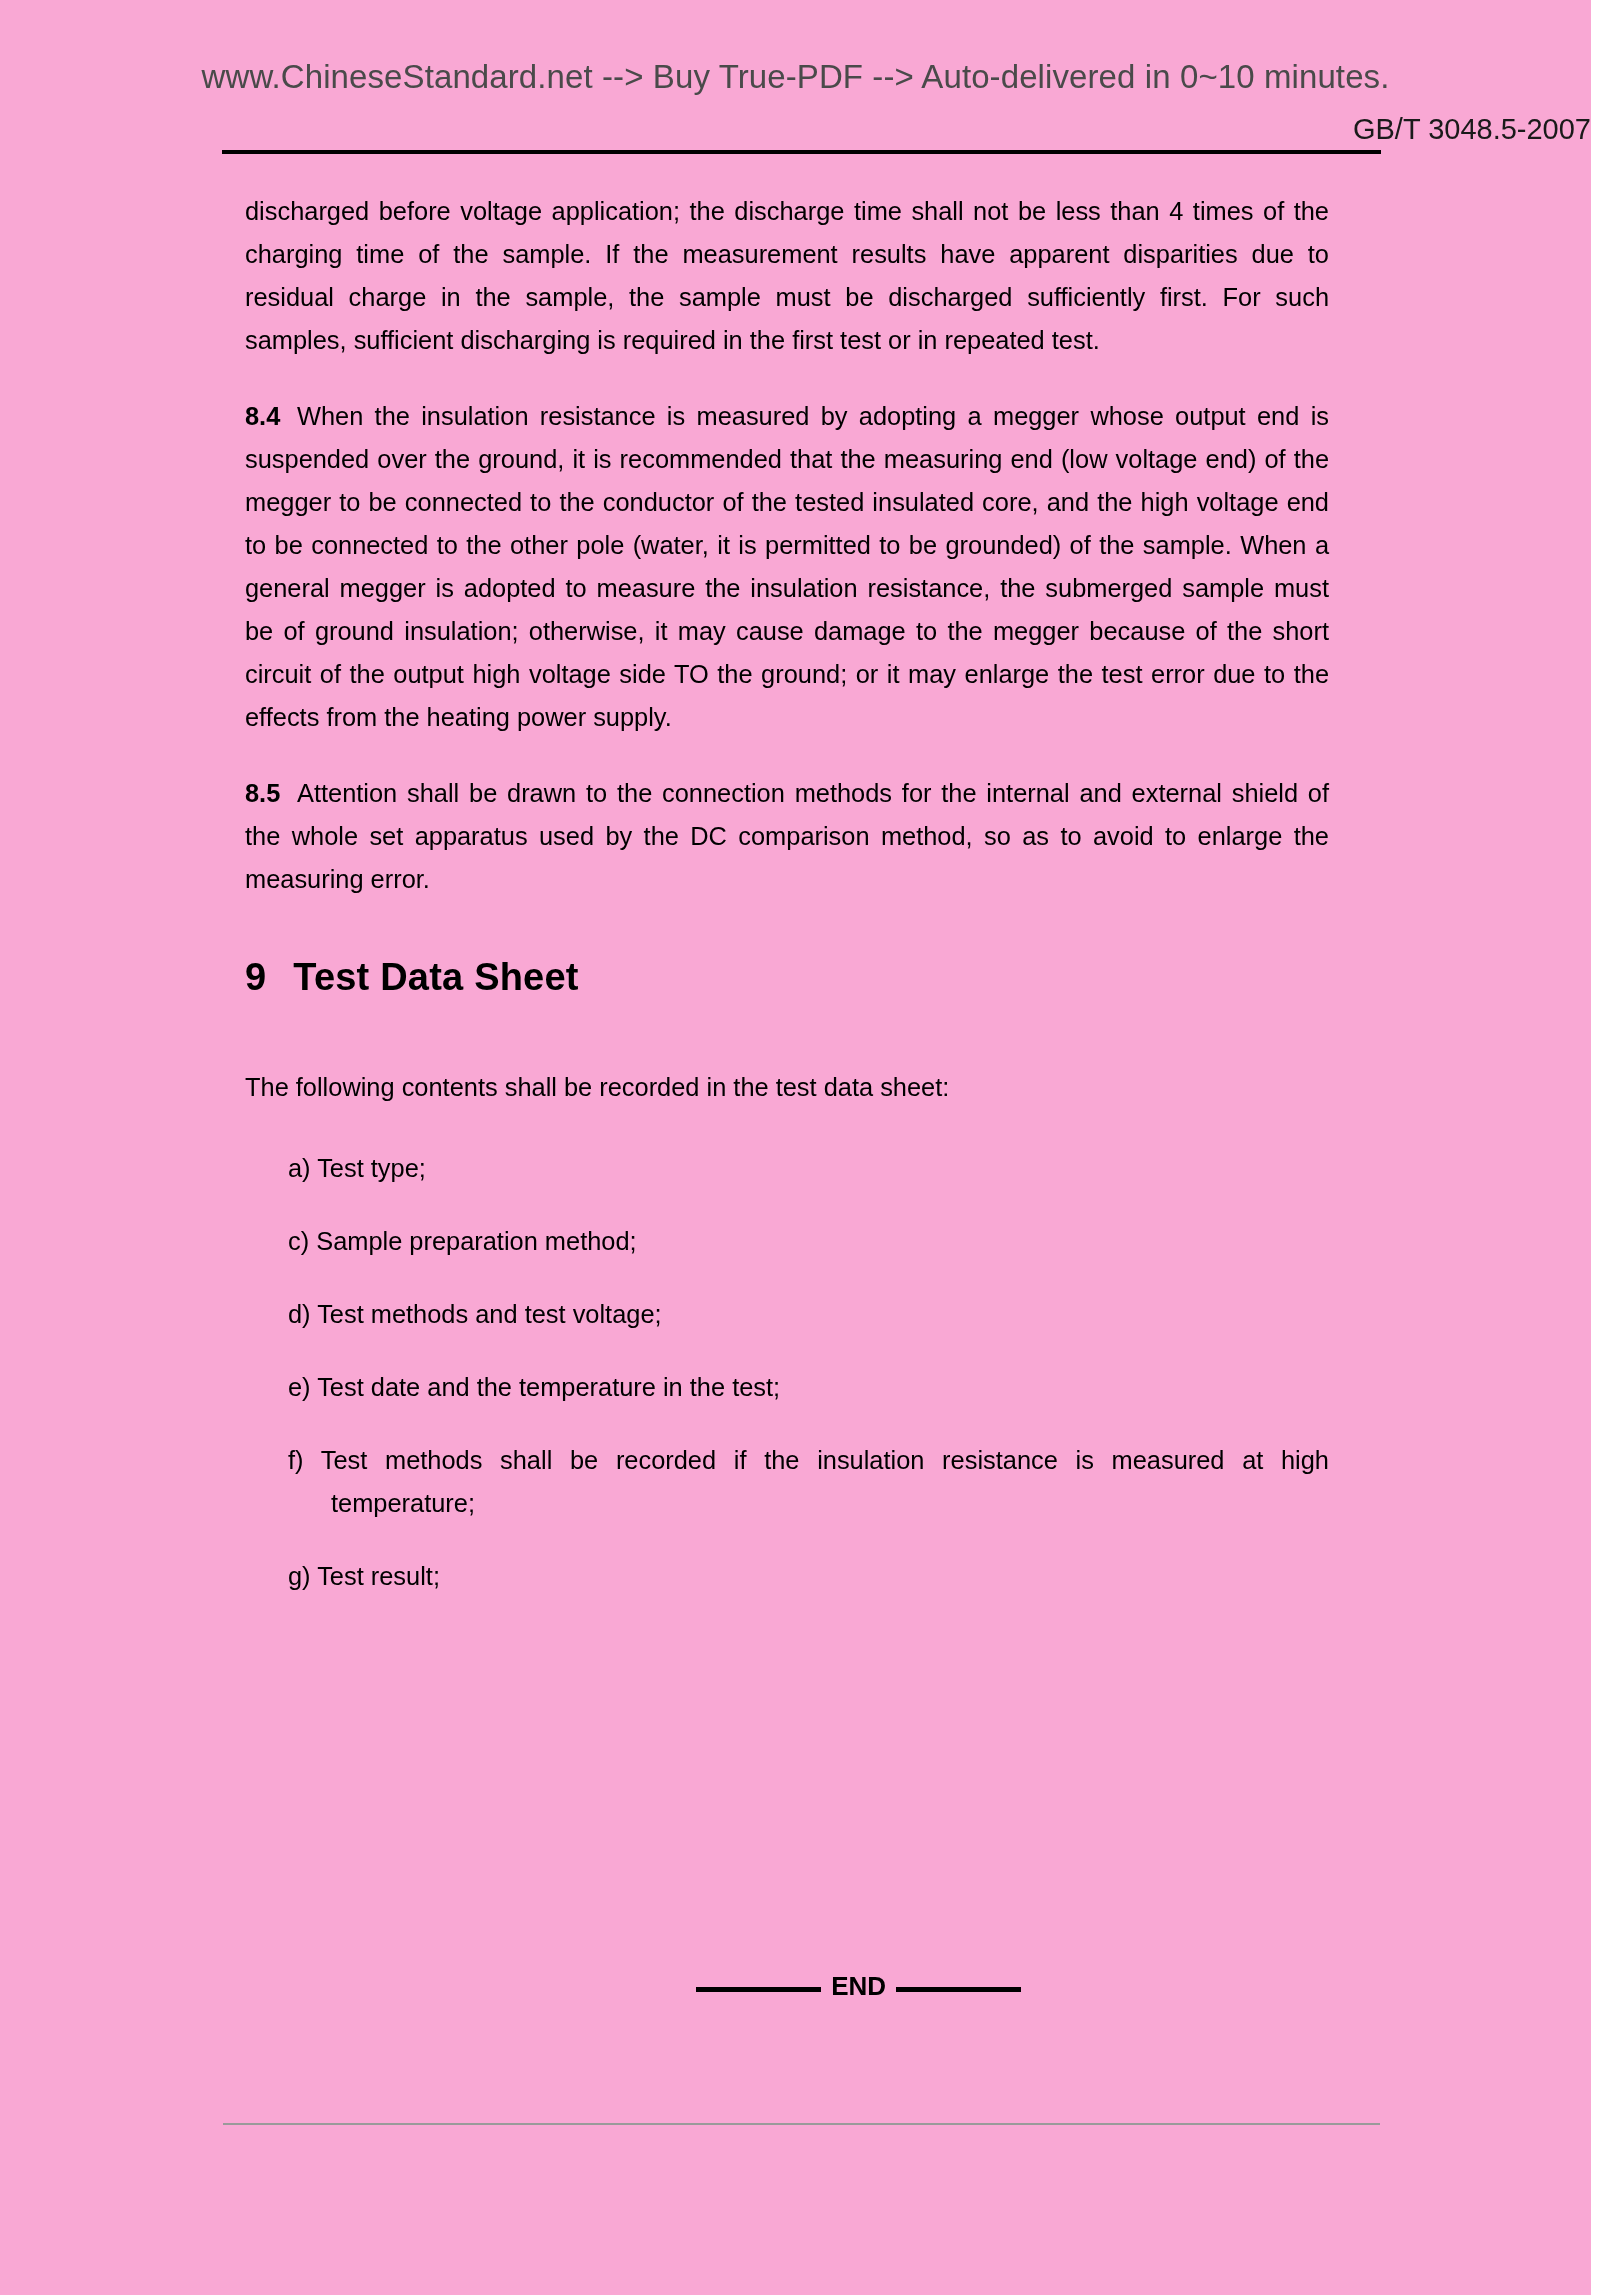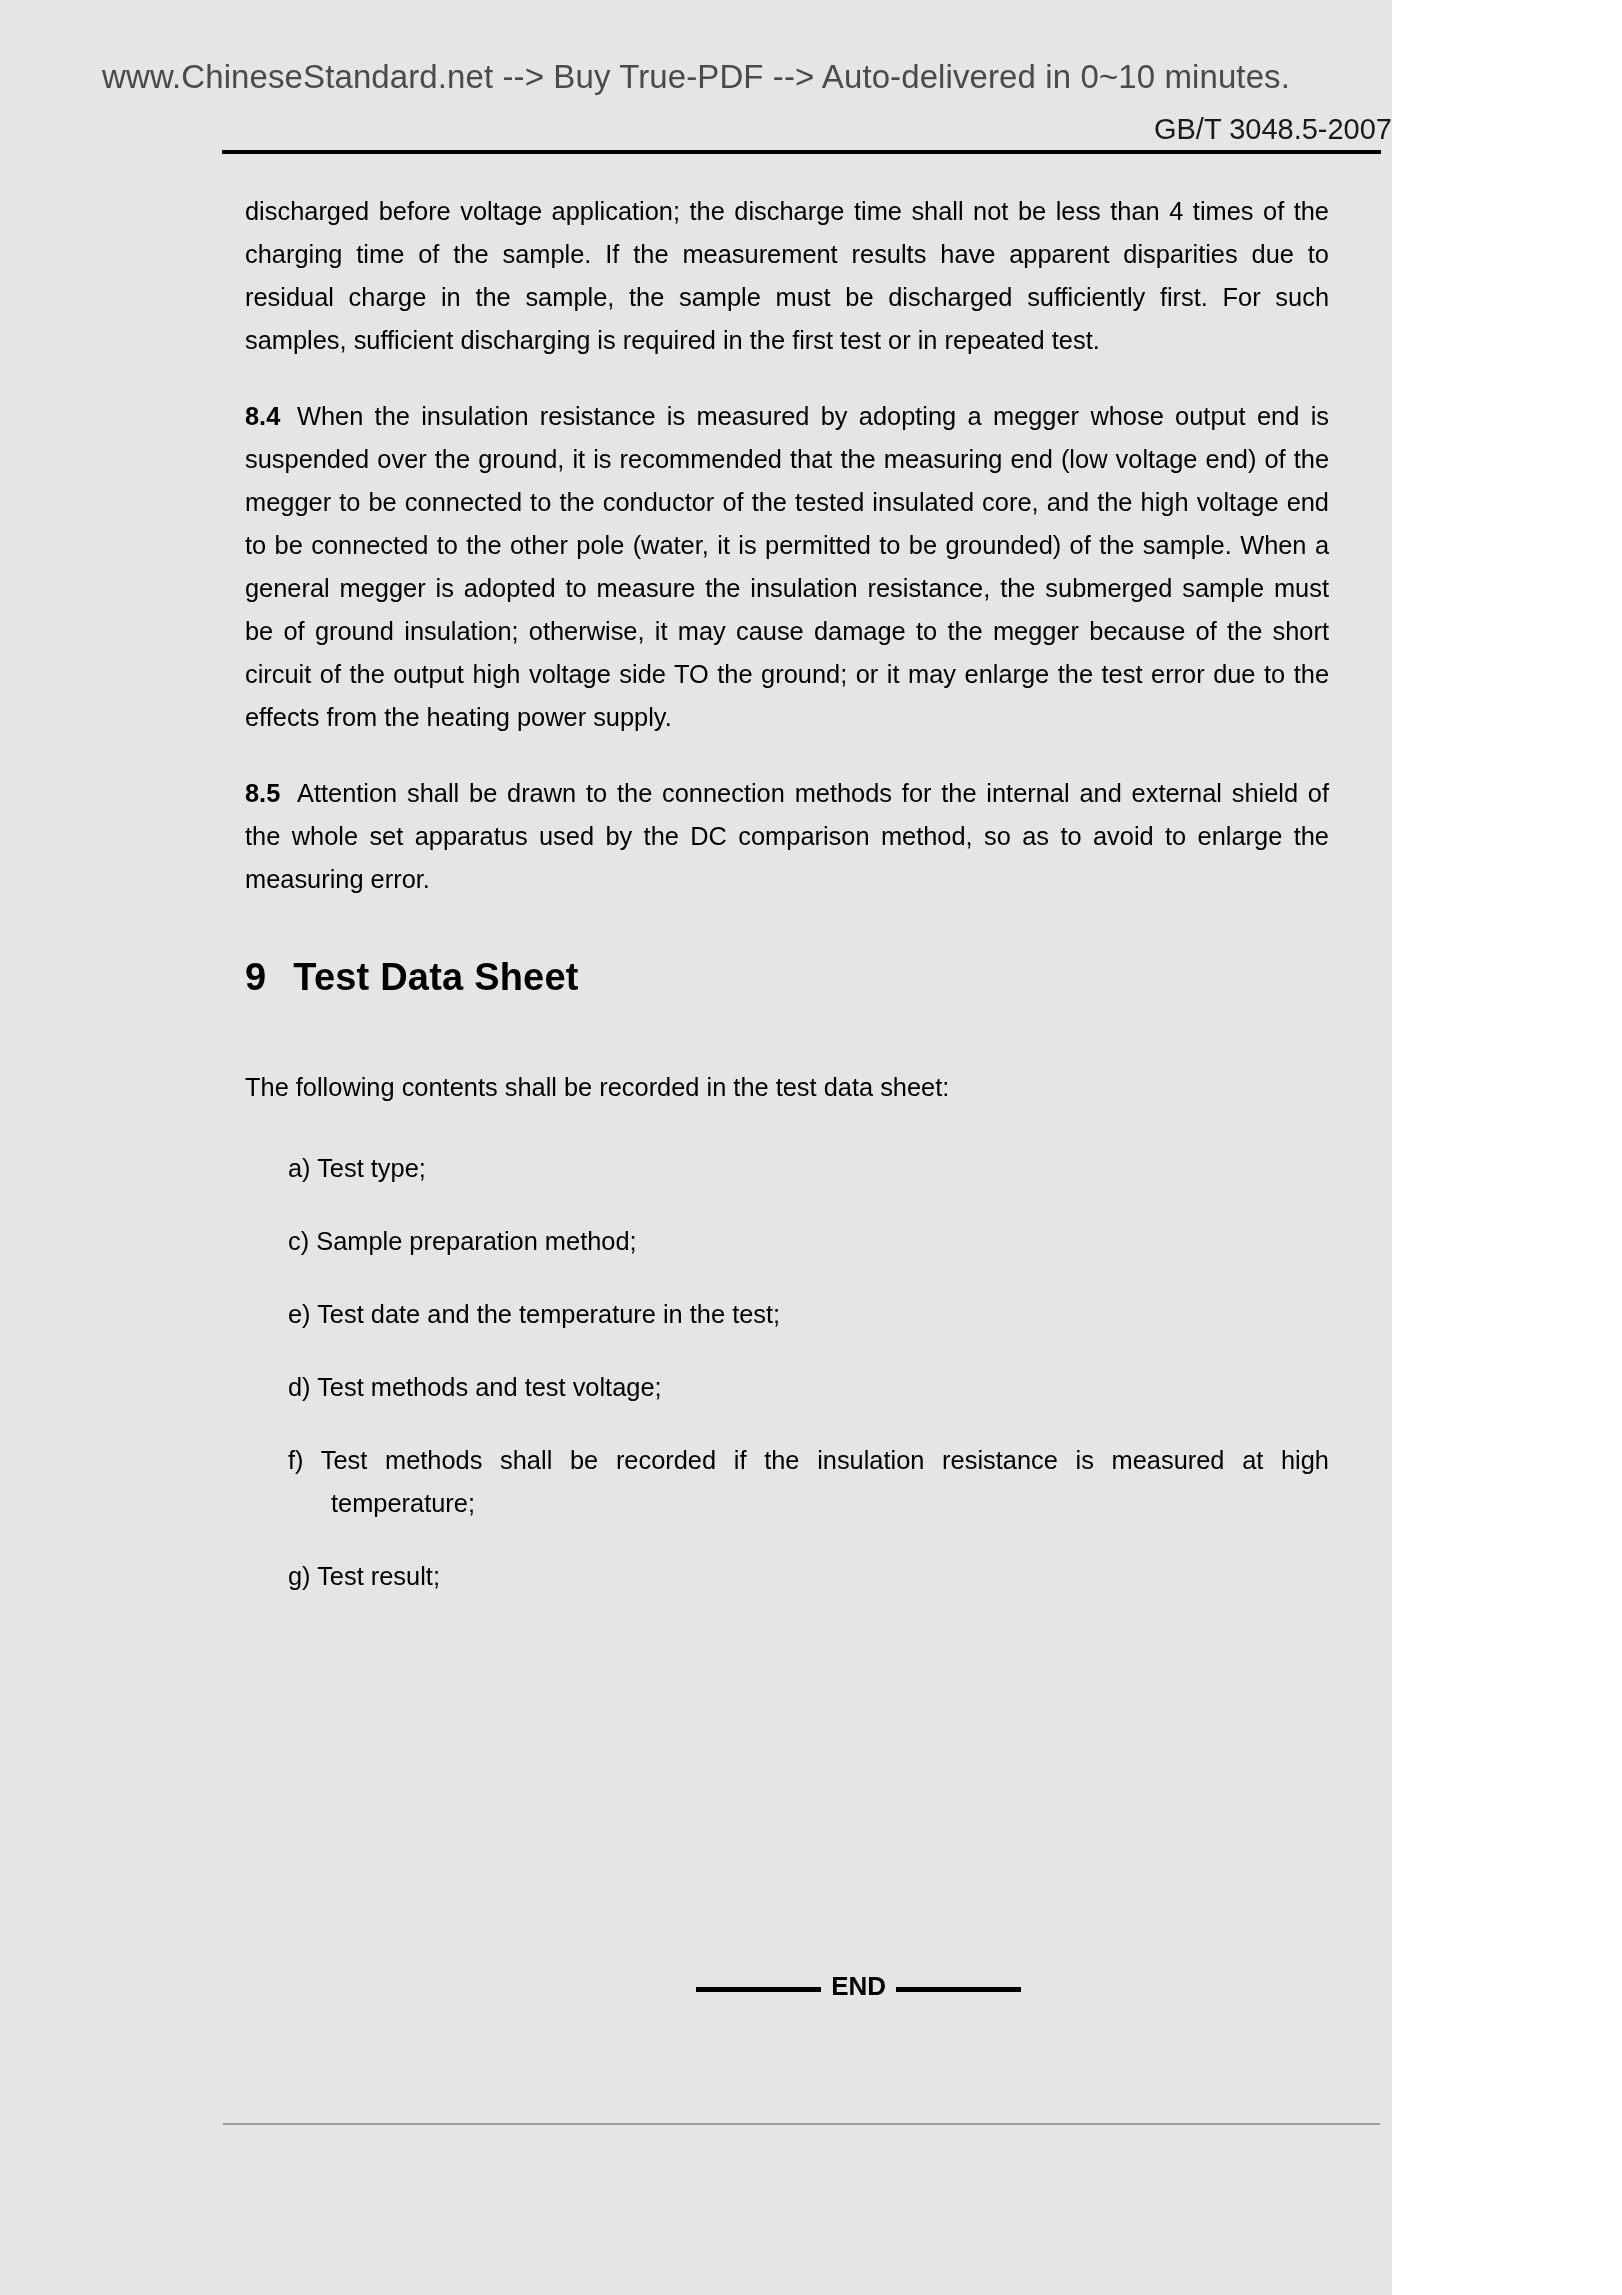--- a/index.html
+++ b/index.html
@@ -6,23 +6,23 @@
     margin: 0;
     padding: 0;
     background: #ffffff;
   }
   body {
     font-family: "Liberation Sans", sans-serif;
     color: #000000;
   }
   .page {
     position: relative;
-    width: 1392px;
+    width: 1591px;
     height: 2295px;
-    background: #e5e5e5;
+    background: #f9a8d4;
     overflow: hidden;
     box-sizing: border-box;
   }
 
   
   .banner {
     position: absolute;
     left: 0;
     right: 0;
     top: 58px;
@@ -205,22 +205,22 @@
 
     <p class="para"><span class="num">8.5</span><span class="gap-after-num"></span><span>Attention shall be drawn to the connection methods for the internal and external shield of the whole set apparatus used by the DC comparison method, so as to avoid to enlarge the measuring error.</span></p>
 
     <h2 class="section-heading"><span>9</span><span class="sec-gap"></span><span>Test Data Sheet</span></h2>
 
     <p class="intro">The following contents shall be recorded in the test data sheet:</p>
 
     <ul class="item-list">
       <li>a) Test type;</li>
       <li>c) Sample preparation method;</li>
+      <li>d) Test methods and test voltage;</li>
       <li>e) Test date and the temperature in the test;</li>
-      <li>d) Test methods and test voltage;</li>
       <li class="wrap">f) Test methods shall be recorded if the insulation resistance is measured at high temperature;</li>
       <li>g) Test result;</li>
     </ul>
 
   </div>
 
   <div class="end-marker">
     <span class="inner">
       <span class="end-rule"></span><span class="end-word">END</span><span class="end-rule"></span>
     </span>

